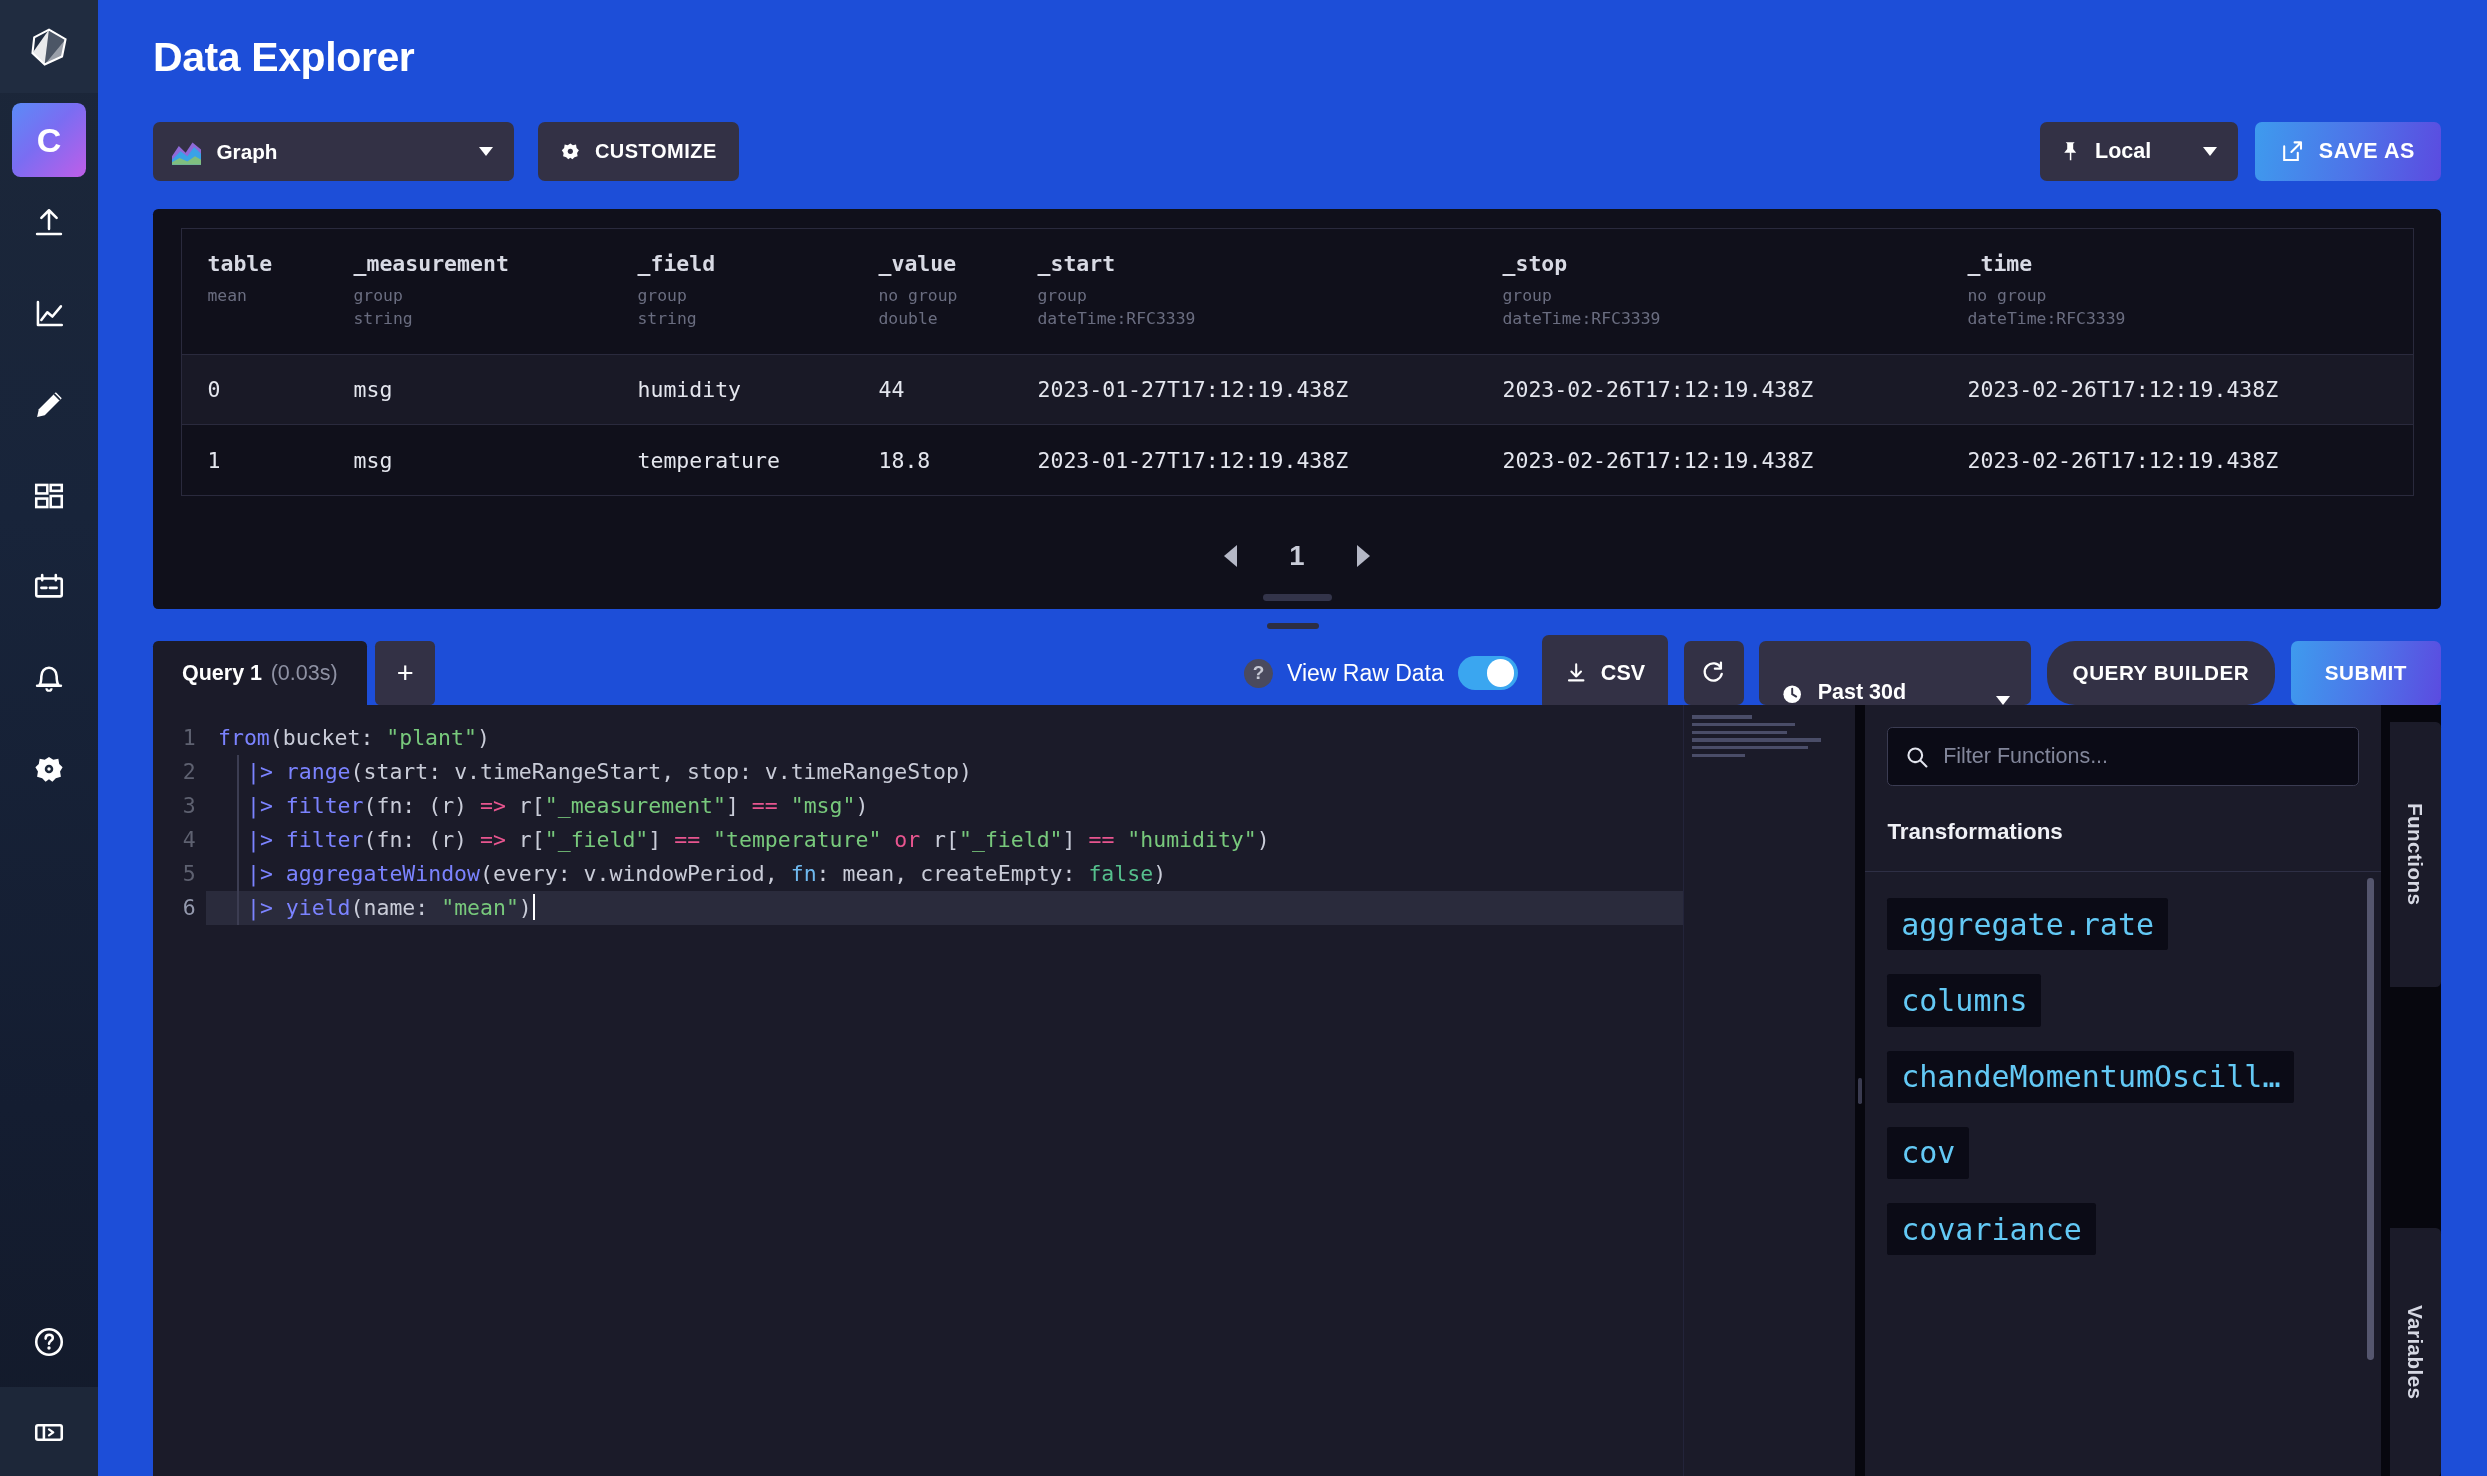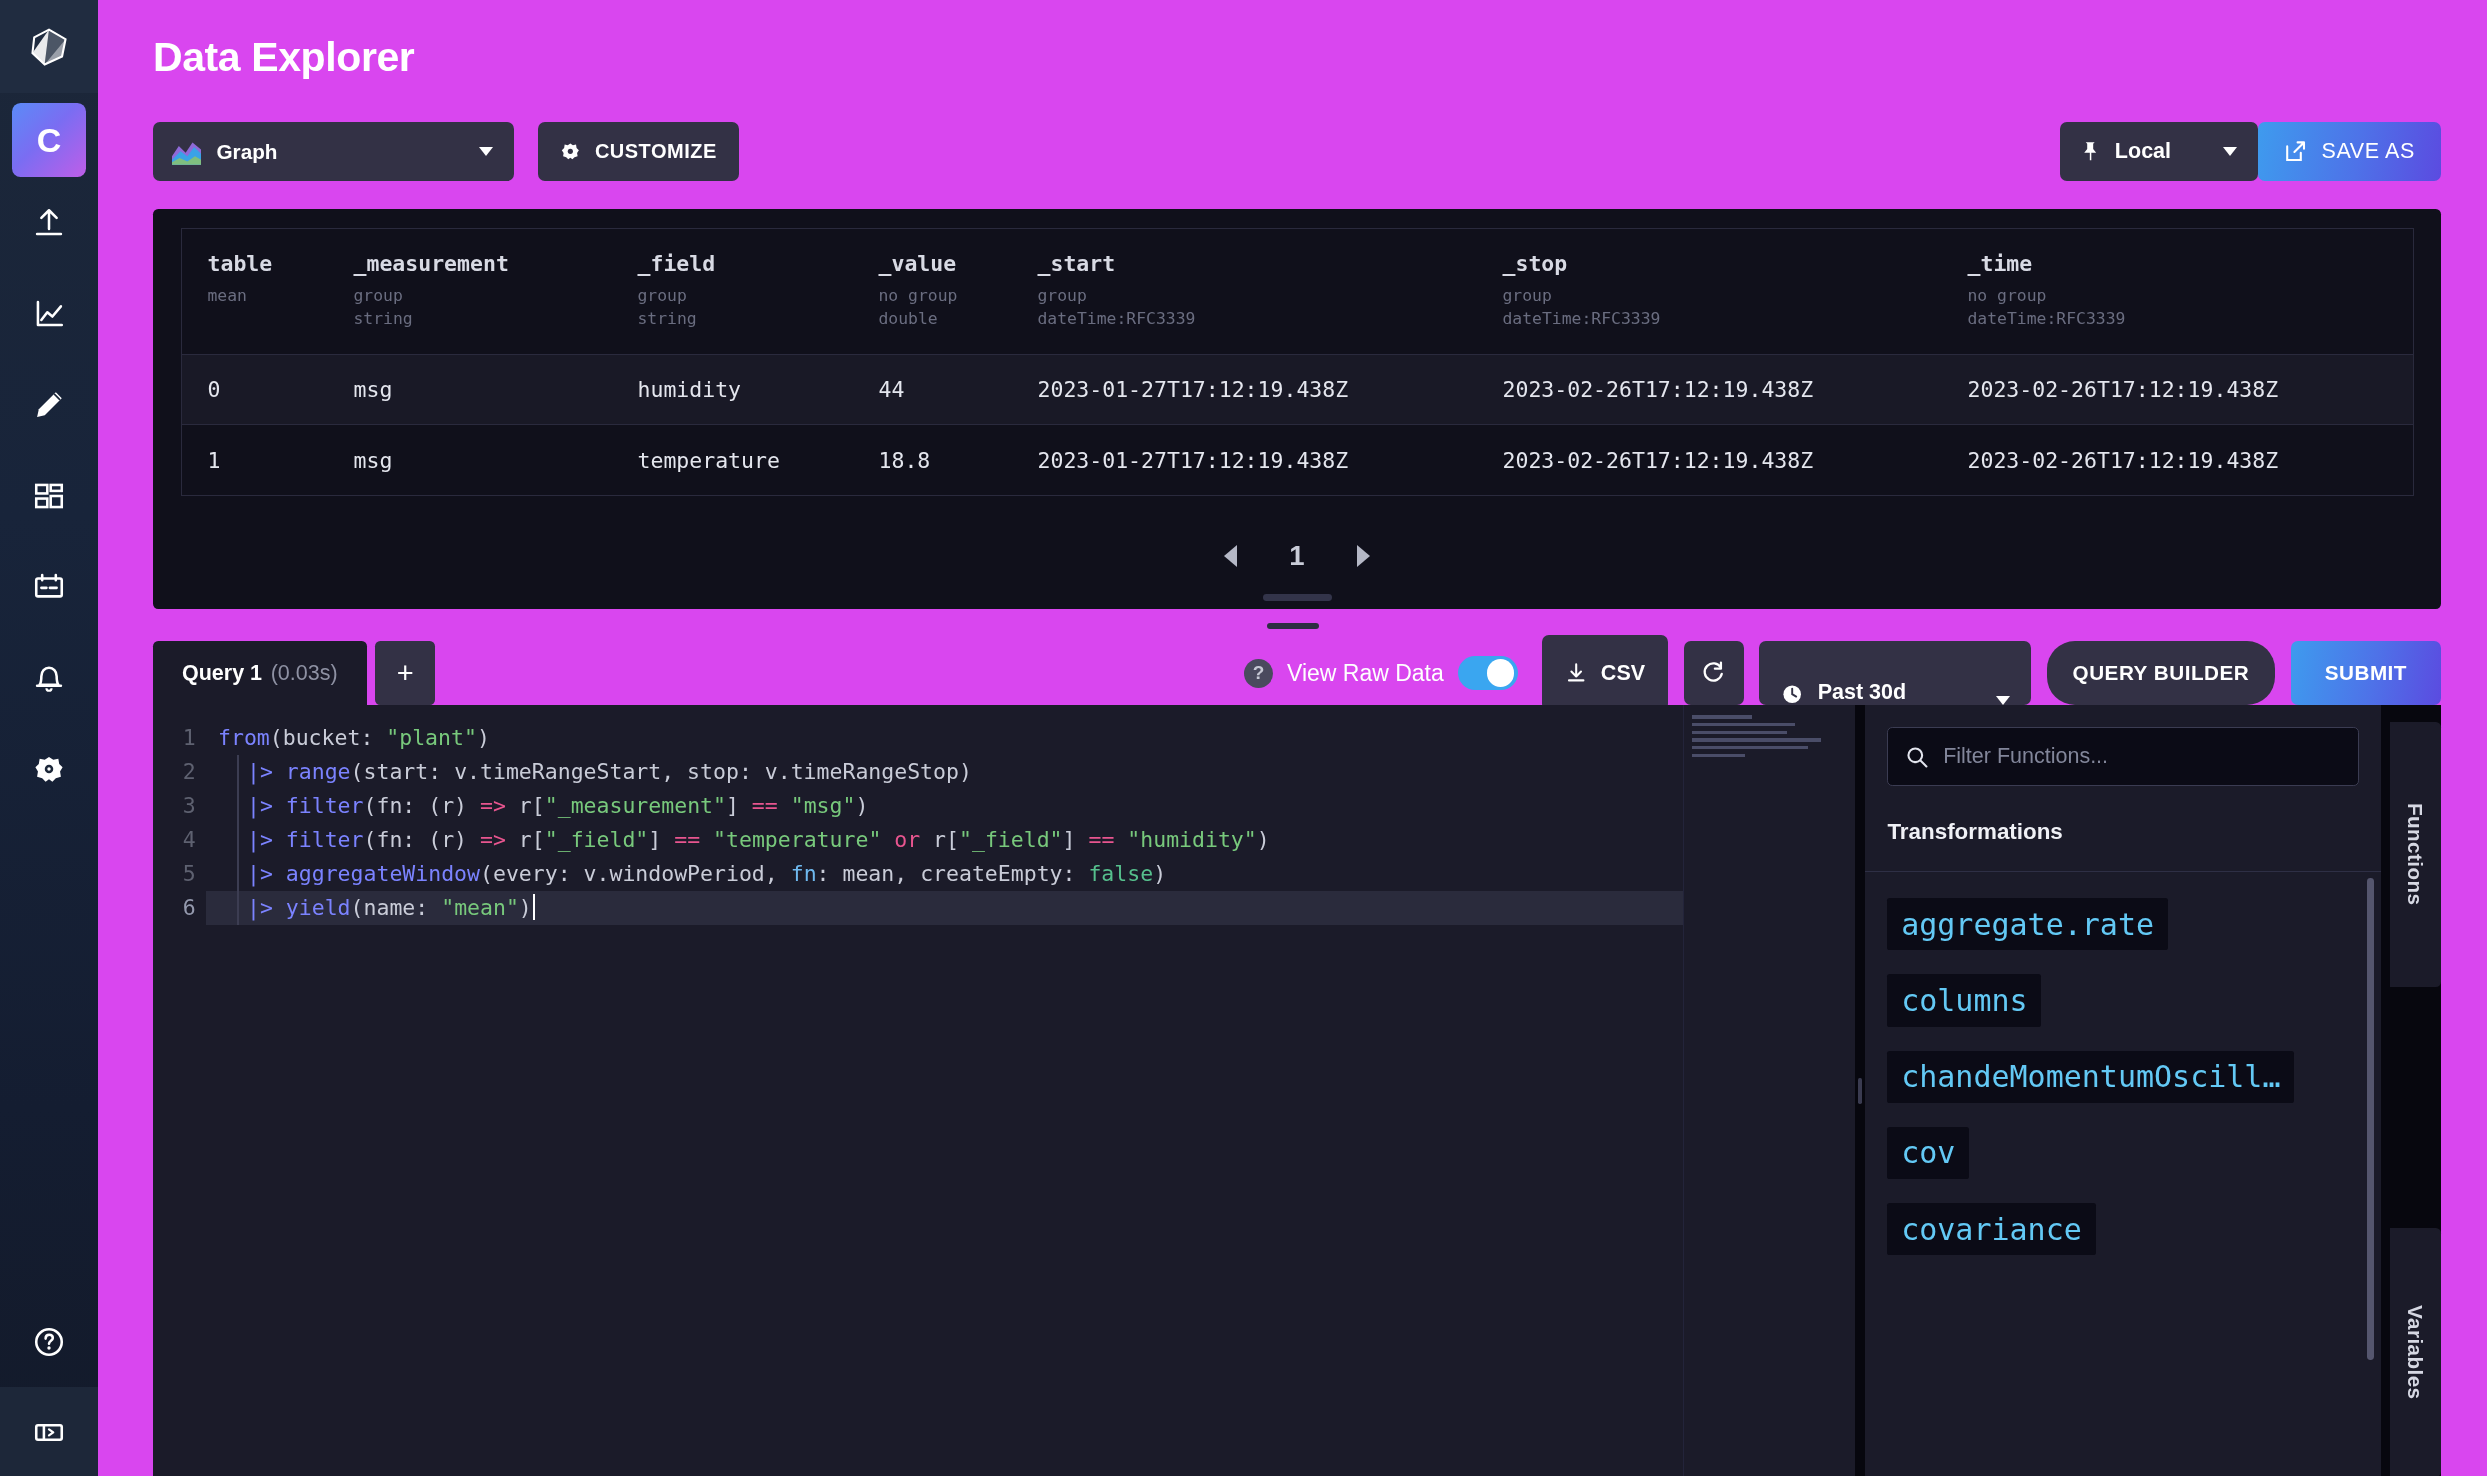--- a/index.html
+++ b/index.html
@@ -41,21 +41,21 @@
   .side-spacer { flex: 1 1 auto; }
   .side-bottom {
     width: 100%; height: 90px;
     display: flex; align-items: center; justify-content: center;
     background: #1d2739;
   }
 
   
   .main {
     flex: 1 1 auto; height: 100%;
-    background: #d946ef;
+    background: #1d4ed8;
     display: flex; flex-direction: column;
     position: relative;
     overflow: hidden;
   }
   .page-title {
     color: #ffffff;
     font-size: 41px; font-weight: 700;
     padding: 34px 0 0 55px;
     letter-spacing: -0.4px;
   }
@@ -94,23 +94,23 @@
     margin-left: 24px; padding: 0 22.4px; gap: 13.8px;
     font-weight: 700; font-size: 20px; letter-spacing: 0.5px;
   }
   .toolbar-right { margin-left: auto; display: flex; align-items: center; }
   .btn-local {
     width: 198px; padding: 0 19px; gap: 13.8px;
     position: relative; font-weight: 700; font-size: 21.5px;
   }
   .btn-local .caret { position: absolute; right: 20.7px; }
   .btn-saveas {
-    padding: 0 26px; gap: 15.5px;
+    margin-left: 17px; padding: 0 26px; gap: 15.5px;
     background: linear-gradient(100deg,#3e9bee 0%,#4e72e8 55%,#5b4be0 100%);
-    font-weight: 400; font-size: 21.5px; letter-spacing: 0.6px;
+    font-weight: 700; font-size: 21.5px; letter-spacing: 0.6px;
   }
 
   
   .panel {
     margin: 27.5px 46px 0 55px;
     background: #10101b;
     border-radius: 5.2px;
     flex: 0 0 auto;
     padding: 0 0 8.6px 0;
   }

